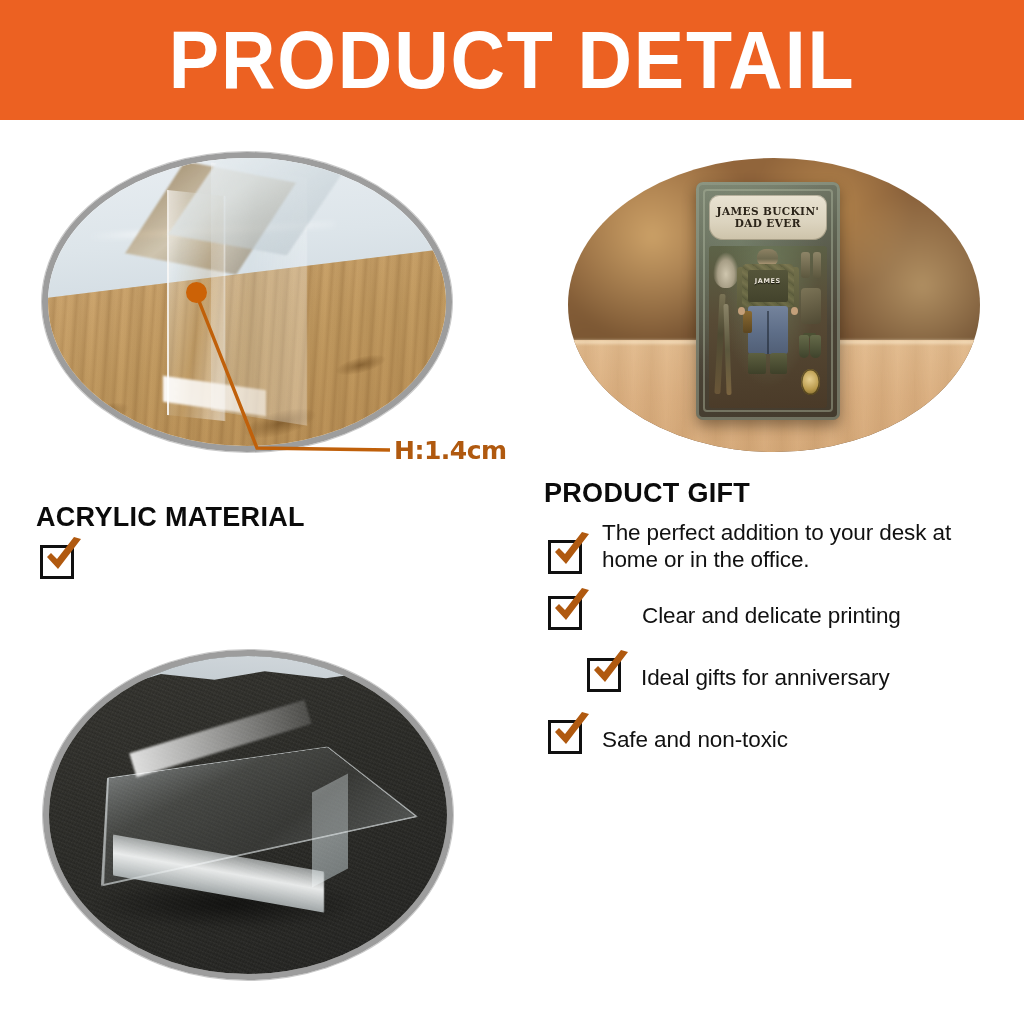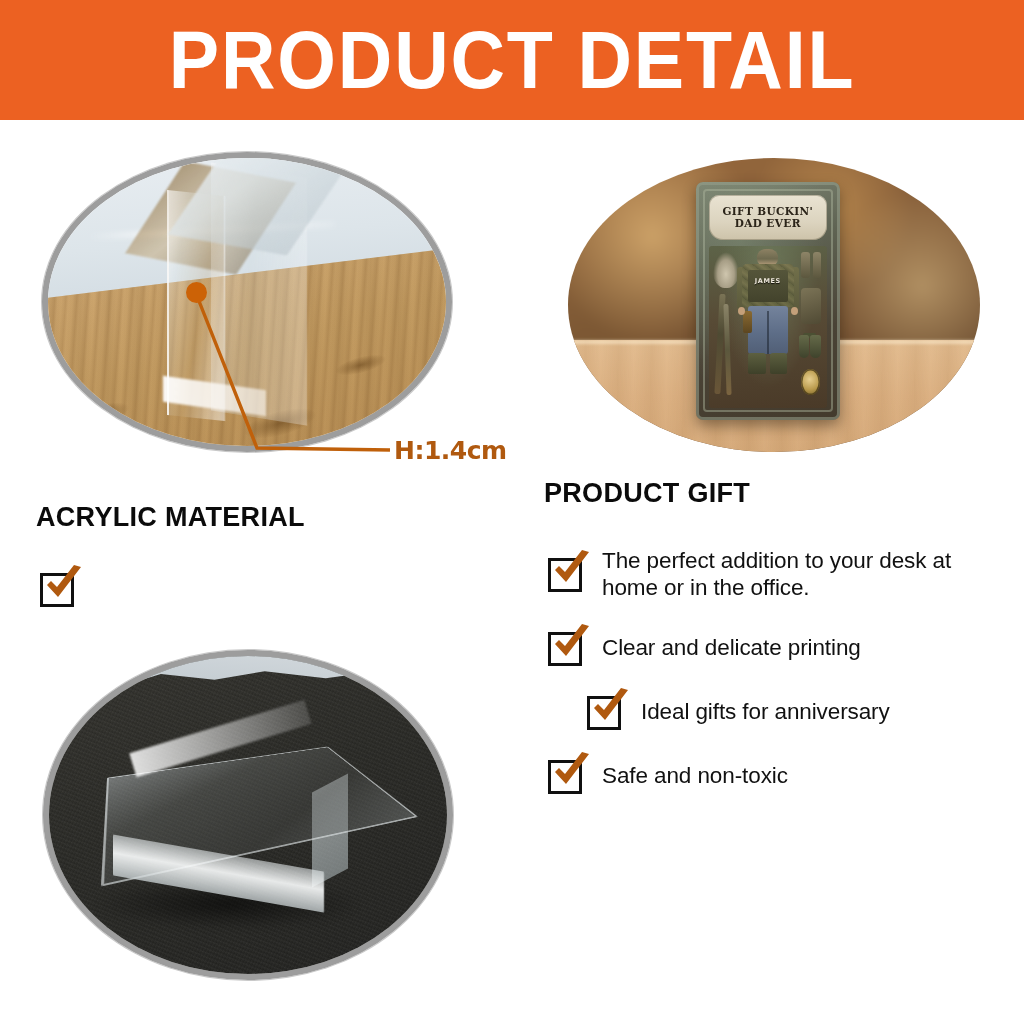--- a/index.html
+++ b/index.html
@@ -403,23 +403,22 @@
   #heading-acrylic-material { left: 36px; top: 502px; }
   #heading-perfect-gift     { left: 544px; top: 478px; }
 
   .feature-list { position: absolute; }
   #list-acrylic-material { left: 40px; top: 543px; width: 470px; }
   #list-perfect-gift     { left: 548px; top: 519px; width: 452px; }
 
   .feature-item {
     position: relative;
     display: flex;
-    align-items: center;
+    align-items: flex-end;
     margin-bottom: 20px;
-    margin-top: 28px;
   }
   .check-box {
     position: relative;
     flex: 0 0 auto;
     width: 34px; height: 34px;
     border: 3px solid #101010;
     background: #ffffff;
     margin-top: 2px;
   }
   .check-mark {
@@ -468,21 +467,21 @@
 
 <div class="oval-photo" id="photo-plaque-scene">
   <div class="p2-bokeh"></div>
   <div class="p2-table"></div>
   <div class="p2-table-edge"></div>
 
   <div id="plaque-sign">
     <div class="plaque-inner-frame"></div>
 
     <div id="plaque-banner">
-      <div class="plaque-title-line">GIFT BUCKIN'</div>
+      <div class="plaque-title-line">JAMES BUCKIN'</div>
       <div class="plaque-title-line">DAD EVER</div>
     </div>
 
     <div class="plaque-scene">
       <div class="prop-antler"></div>
       <div class="prop-rifle"></div>
       <div class="prop-rifle2"></div>
       <div class="prop-canister prop-can-a"></div>
       <div class="prop-canister prop-can-b"></div>
       <div class="prop-bag"></div>
@@ -536,21 +535,21 @@
 
   <div class="feature-item">
     <div class="check-box">
       <svg class="check-mark" viewBox="0 0 44 44" xmlns="http://www.w3.org/2000/svg">
         <path d="M6 22 L17 34 L40 4 L33 2 L16 24 L10 18 Z" fill="#b0590f"></path>
       </svg>
     </div>
     <div class="feature-text">The perfect addition to your desk at home or in the office.</div>
   </div>
 
-  <div class="feature-item" style="margin-bottom:26px;">
+  <div class="feature-item" style="margin-bottom:26px;gap:40px;">
     <div class="check-box">
       <svg class="check-mark" viewBox="0 0 44 44" xmlns="http://www.w3.org/2000/svg">
         <path d="M6 22 L17 34 L40 4 L33 2 L16 24 L10 18 Z" fill="#b0590f"></path>
       </svg>
     </div>
     <div class="feature-text">Clear and delicate printing</div>
   </div>
 
   <div class="feature-item" style="margin-bottom:26px;padding-left:39px;">
     <div class="check-box">

